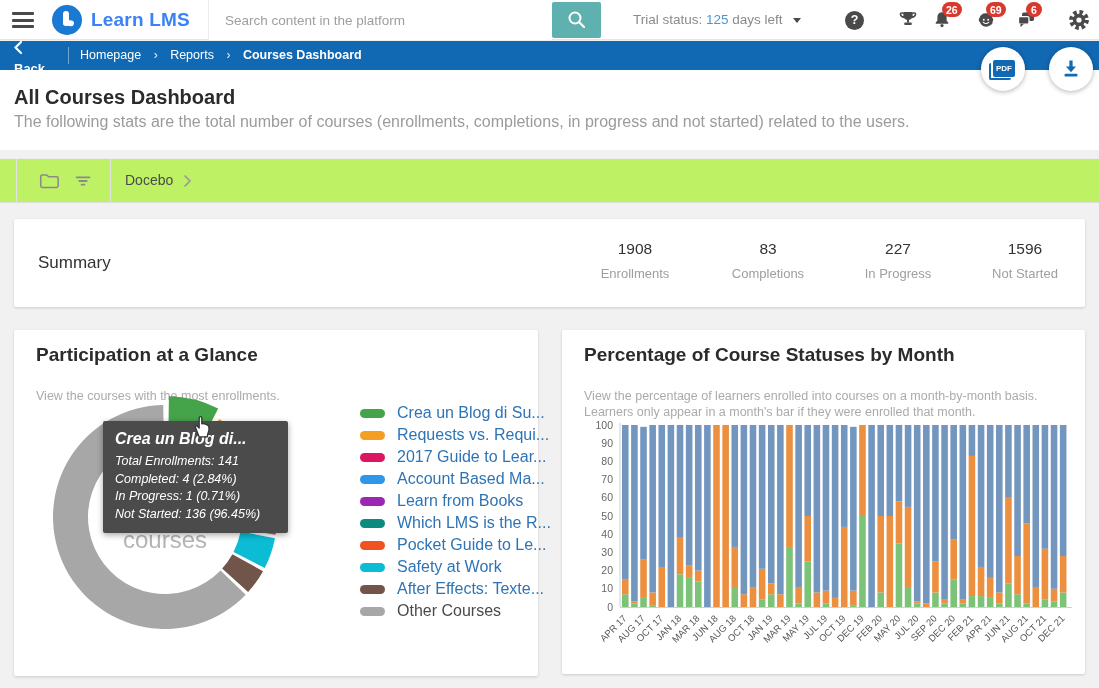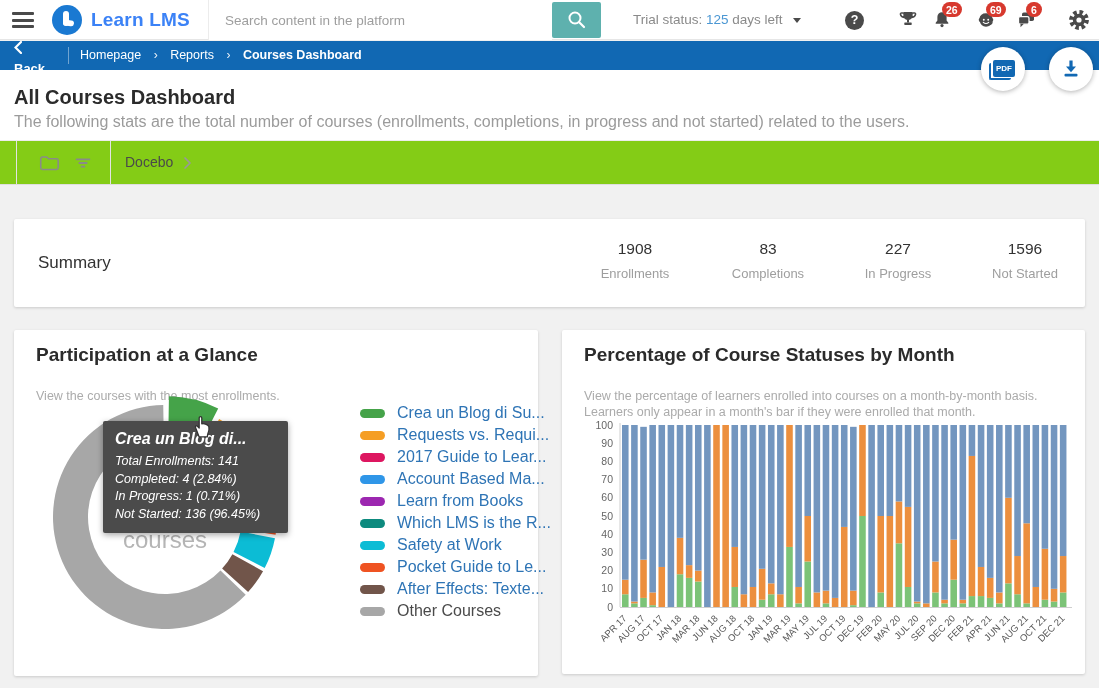--- a/index.html
+++ b/index.html
@@ -42,21 +42,21 @@
   .fab-dl { left:1049px; top:47px; }
   .pdf-ic { position:absolute; left:12px; top:13px; width:22px; height:17px; background:#1168b3; border-radius:2px; color:#fff; font-size:8px; font-weight:700; text-align:center; line-height:17px; }
   .pdf-back { position:absolute; left:8px; top:16px; width:22px; height:17px; border-left:2px solid #1168b3; border-bottom:2px solid #1168b3; border-radius:2px; }
 
   
   .titlestrip { position:absolute; left:0; top:70px; width:1099px; height:80px; background:#fff; z-index:10; }
   .pg-title { position:absolute; left:14px; top:16px; font-size:20px; font-weight:600; color:#2b2b2b; }
   .pg-sub { position:absolute; left:14px; top:43px; font-size:16px; color:#9b9b9b; }
 
   
-  .filterbar { position:absolute; left:0; top:140px; width:1099px; height:45px; background:#84cc16; border-top:1px solid #ececec; border-bottom:1px solid #dedede; z-index:10; }
+  .filterbar { position:absolute; left:0; top:158px; width:1099px; height:45px; background:#bef264; border-top:1px solid #ececec; border-bottom:1px solid #dedede; z-index:10; }
   .fb-div { position:absolute; top:0; width:1px; height:43px; background:#e3e3e3; }
   .fb-ic { position:absolute; top:11px; width:22px; height:22px; cursor:pointer; }
   .fb-path { position:absolute; left:125px; top:0; height:43px; line-height:43px; font-size:14px; color:#4a4a4a; cursor:pointer; }
   .fb-chev { position:absolute; left:183px; top:15px; }
 
   
   .card { position:absolute; background:#fff; border-radius:2px; box-shadow:0 1px 3px rgba(0,0,0,.16); }
   .summary-card { left:14px; top:219px; width:1071px; height:88px; }
   .summary-title { position:absolute; left:24px; top:0; height:88px; line-height:88px; font-size:17px; color:#333; }
   .stat { position:absolute; top:21px; width:130px; text-align:center; }
@@ -286,26 +286,26 @@
         </div>
         <div class="lg-row">
           <span class="lg-swatch" style="background: rgb(156, 39, 176);"></span>
           <span class="lg-label">Learn from Books</span>
         </div>
         <div class="lg-row">
           <span class="lg-swatch" style="background: rgb(13, 138, 126);"></span>
           <span class="lg-label">Which LMS is the R...</span>
         </div>
         <div class="lg-row">
+          <span class="lg-swatch" style="background: rgb(239, 83, 34);"></span>
+          <span class="lg-label">Pocket Guide to Le...</span>
+        </div>
+        <div class="lg-row">
           <span class="lg-swatch" style="background: rgb(12, 188, 213);"></span>
           <span class="lg-label">Safety at Work</span>
-        </div>
-        <div class="lg-row">
-          <span class="lg-swatch" style="background: rgb(239, 83, 34);"></span>
-          <span class="lg-label">Pocket Guide to Le...</span>
         </div>
         <div class="lg-row">
           <span class="lg-swatch" style="background: rgb(113, 85, 74);"></span>
           <span class="lg-label">After Effects: Texte...</span>
         </div>
         <div class="lg-row">
           <span class="lg-swatch" style="background: rgb(167, 167, 167);"></span>
           <span class="lg-label" style="color: rgb(74, 74, 74);">Other Courses</span>
         </div>
       </div>

